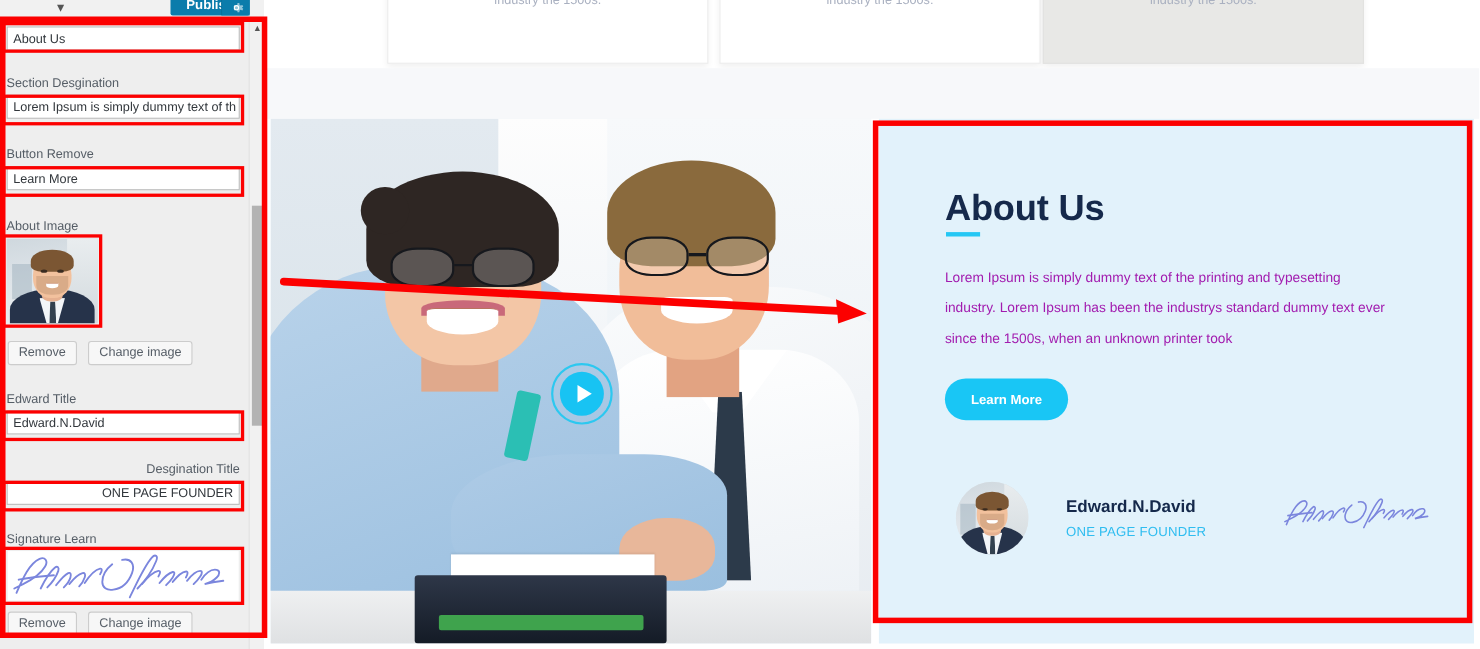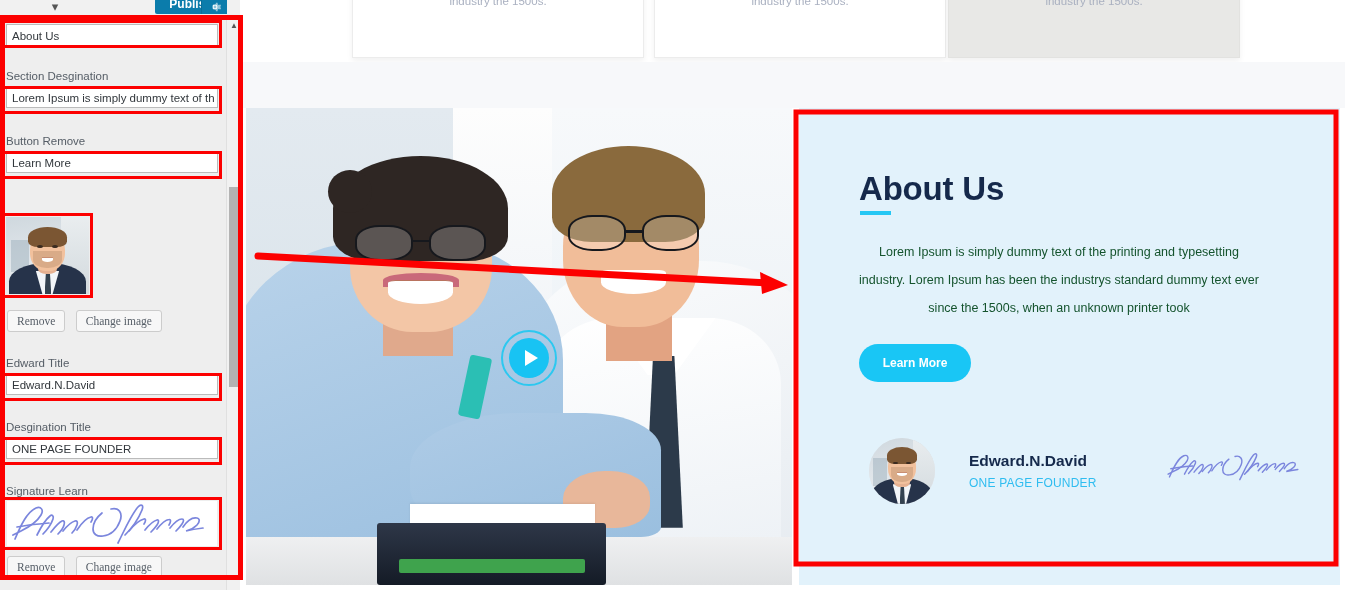--- a/index.html
+++ b/index.html
@@ -72,21 +72,21 @@
     pointer-events: none;
   }
   .btn-secondary {
     display: inline-block;
     height: 22px; padding: 0 9px;
     background: #f7f7f7;
     border: 1px solid #cccccc;
     border-radius: 3px;
     font-size: 11.5px; color: #555d66;
     line-height: 20px;
-    font-family: Liberation Serif, serif;
+    font-family: Liberation Sans, sans-serif;
   }
 
   
   .thumb-man {
     position: relative; overflow: hidden;
     background: linear-gradient(170deg,#cfd8de 0%,#dde3e8 40%,#eef1f3 100%);
   }
   .tm-bgpanel { position:absolute; right:0; top:0; width:34%; height:100%;
     background:linear-gradient(180deg,#e9edef,#d3dade); }
   .tm-bgpanel2 { position:absolute; left:6%; top:30%; width:22%; height:42%;
@@ -273,23 +273,22 @@
     font-size: 33px; font-weight: bold; color: #15294b;
     letter-spacing: -.2px;
     font-family: "Liberation Sans", sans-serif;
   }
   #about-underline {
     position: absolute; left: 61px; top: 103px;
     width: 31px; height: 4px; background: #25c7f4;
   }
   #about-desc {
     position: absolute; left: 60px; top: 130px; width: 400px;
-    font-size: 12.5px; line-height: 28px; color: #14532d;
-    font-family: "Liberation Sans", sans-serif;
-    text-align: center;
+    font-size: 12.5px; line-height: 28px; color: #a21caf;
+    font-family: "Liberation Sans", sans-serif;
   }
   #learn-more {
     position: absolute; left: 60px; top: 236px;
     width: 112px; height: 38px; border-radius: 19px;
     background: #19c6f5;
     color: #ffffff; font-size: 12px; font-weight: bold;
     text-align: center; line-height: 38px;
     font-family: "Liberation Sans", sans-serif;
   }
   #author-row { position: absolute; left: 60px; top: 330px; width: 460px; height: 76px; }
@@ -341,20 +340,23 @@
     <div class="text-input">Lorem Ipsum is simply dummy text of th</div>
   </div>
   <div class="ann-box" style="left:2px; top:86px; width:220px; height:28px;"></div>
 
   <div class="panel-field" style="top:135px;">
     <div class="field-label">Button Remove</div>
     <div class="text-input">Learn More</div>
   </div>
   <div class="ann-box" style="left:2px; top:151px; width:220px; height:28px;"></div>
 
+  <div class="panel-field" style="top:200px;">
+    <div class="field-label">About Image</div>
+  </div>
   <div class="thumb-man" style="position:absolute; left:6px; top:217px; width:83px; height:77px;">
     <div class="tm-bgpanel"></div>
         <div class="tm-bgpanel2"></div>
     <div class="tm-suit"></div>
         <div class="tm-shirt"></div>
         <div class="tm-tie"></div>
     <div class="tm-neck"></div>
         <div class="tm-head"></div>
         <div class="tm-hair"></div>
     <div class="tm-eye l"></div>
@@ -368,21 +370,21 @@
     <span class="btn-secondary">Remove</span>
     <span class="btn-secondary" style="margin-left:6px;">Change image</span>
   </div>
 
   <div class="panel-field" style="top:357px;">
     <div class="field-label">Edward Title</div>
     <div class="text-input">Edward.N.David</div>
   </div>
   <div class="ann-box" style="left:2px; top:373px; width:220px; height:28px;"></div>
 
-  <div class="panel-field" style="top:421px;">
+  <div class="panel-field" style="top:421px;text-align:right;">
     <div class="field-label">Desgination Title</div>
     <div class="text-input">ONE PAGE FOUNDER</div>
   </div>
   <div class="ann-box" style="left:2px; top:437px; width:220px; height:28px;"></div>
 
   <div class="panel-field" style="top:485px;">
     <div class="field-label">Signature Learn</div>
   </div>
   <div style="position:absolute; left:7px; top:501px; width:210px; height:45px; background:#ffffff; overflow:hidden;">
     <svg class="sig-svg" width="205" height="44" viewBox="0 0 205 44" aria-hidden="true">

